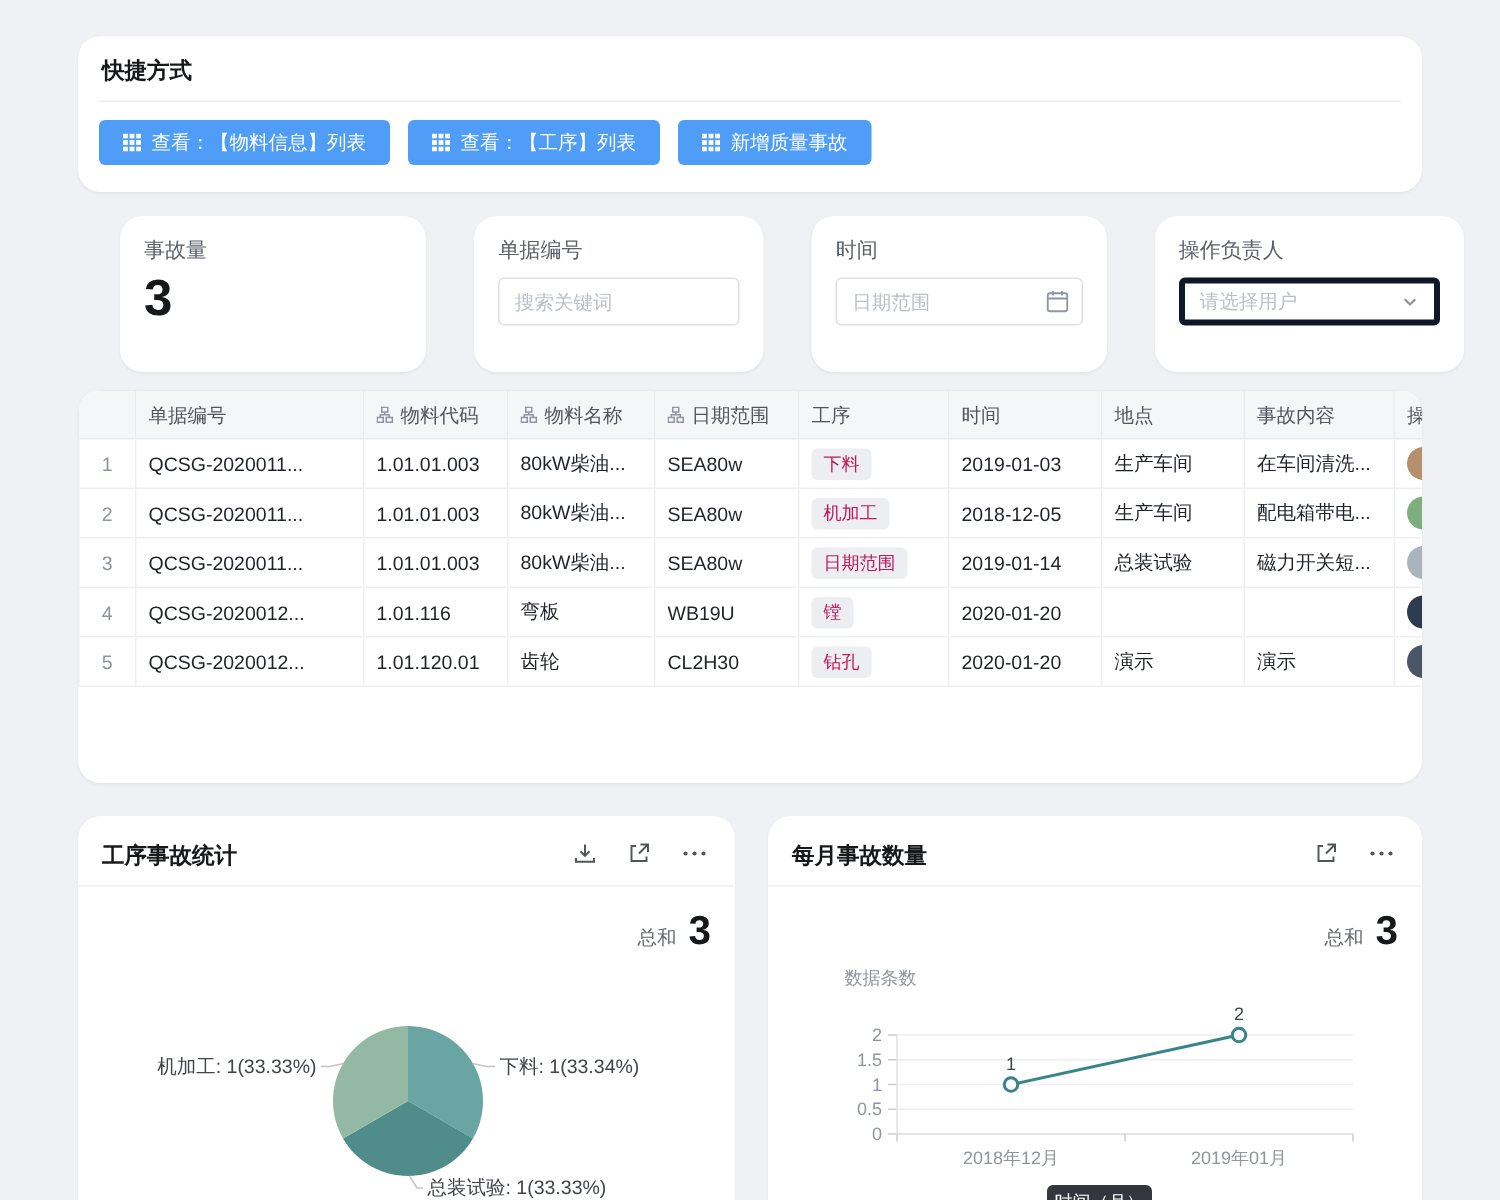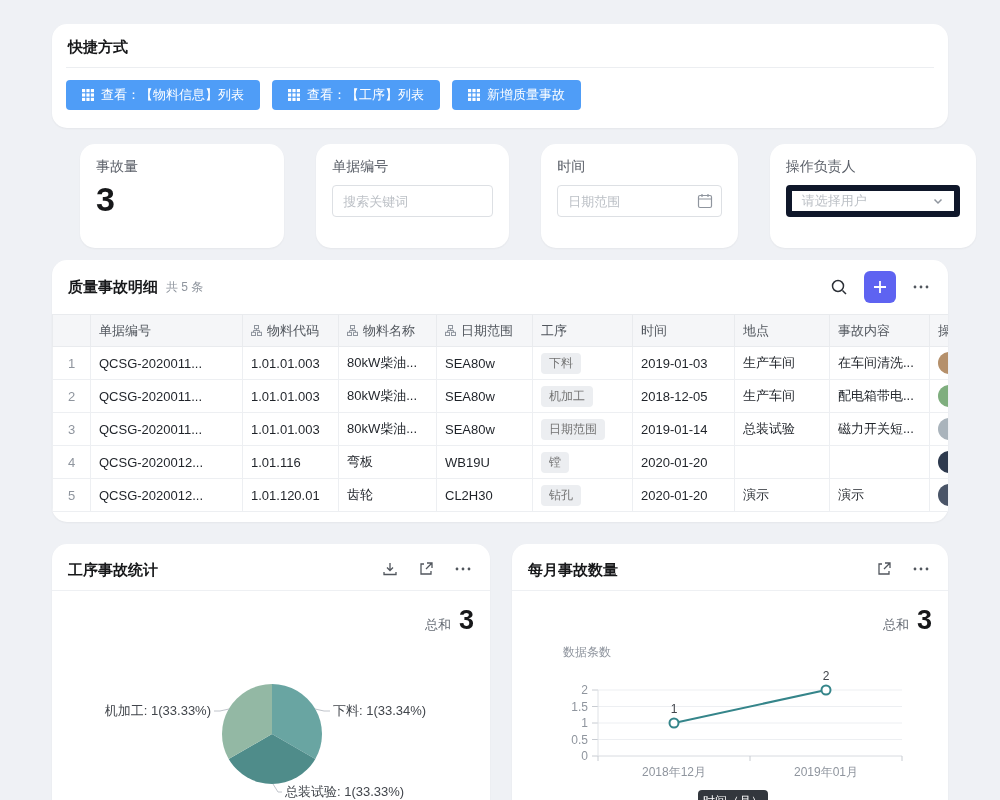--- a/index.html
+++ b/index.html
@@ -20,35 +20,35 @@
   .f-card.stat{width:212px;}
   .f-card.doc{width:200px;}
   .f-card.time{width:204px;}
   .f-card.op{width:214px;}
   .field-label{font-size:14px;color:#5b6069;}
   .stat-value{font-size:34px;font-weight:700;margin-top:4px;color:#17181a;}
   .input-wrap{position:relative;margin-top:9px;}
   .filter-input{width:100%;height:32px;border:1px solid #dde0e4;border-radius:4px;padding:0 10px;font-size:13px;font-family:inherit;color:#701a75;background:#fff;}
   .filter-input::placeholder{color:#bcc0c6;}
   .input-icon{position:absolute;right:9px;top:8px;line-height:0;pointer-events:none;}
-  .select-box{margin-top:9px;height:32px;border:6px solid #0f172a;border-radius:4px;padding:0 10px;display:flex;align-items:center;justify-content:space-between;cursor:pointer;background:#fff;}
+  .select-box{margin-top:9px;height:32px;border:4px solid #0f172a;border-radius:4px;padding:0 10px;display:flex;align-items:center;justify-content:space-between;cursor:pointer;background:#fff;}
   .select-text{font-size:13px;color:#bcc0c6;}
   
   .table-card{position:absolute;left:52px;top:260px;width:896px;height:262px;overflow:hidden;}
   .table-head{display:flex;align-items:center;padding:11px 16px;}
   .table-title{font-size:15px;font-weight:700;color:#17181a;}
   .table-count{font-size:12px;color:#8f959e;margin-left:8px;}
   .table-actions{margin-left:auto;display:flex;align-items:center;gap:14px;}
   .icon-btn{background:none;border:none;cursor:pointer;line-height:0;padding:2px;}
   .plus-btn{width:32px;height:32px;border:none;border-radius:6px;background:var(--plus,#5e63f1);cursor:pointer;display:flex;align-items:center;justify-content:center;}
   table{border-collapse:collapse;table-layout:fixed;width:896px;font-size:13px;}
   th{height:32px;background:#f5f6f8;font-weight:400;color:#51565d;text-align:left;padding:0 8px;border:1px solid #e9ebee;white-space:nowrap;overflow:hidden;}
   td{height:33px;padding:0 8px;border:1px solid #edeff2;color:#1f2329;white-space:nowrap;overflow:hidden;background:#fff;}
   td.idx{color:#8f959e;text-align:center;padding:0 2px;}
-  .tag{display:inline-block;background:#eceef1;border-radius:4px;padding:2px 8px;font-size:12px;color:#737373;}
+  .tag{display:inline-block;background:#eceef1;border-radius:4px;padding:2px 8px;font-size:12px;color:#be185d;}
   .avatar{width:22px;height:22px;border-radius:50%;}
   .rel-icon{display:inline-block;margin-right:5px;vertical-align:-1px;line-height:0;}
   
   .charts-row{position:absolute;left:52px;top:544px;display:flex;gap:22px;}
   .chart-card{position:relative;height:300px;overflow:hidden;}
   .chart-card.left{width:438px;}
   .chart-card.right{width:436px;}
   .chart-head{display:flex;align-items:flex-end;padding:14px 16px 10px;border-bottom:1px solid #eef0f3;}
   .chart-title{font-size:15px;font-weight:700;color:#17181a;}
   .chart-actions{margin-left:auto;display:flex;align-items:center;gap:16px;}
@@ -142,44 +142,20 @@
         <span style="line-height:0;">
           <svg width="12" height="12" viewBox="0 0 12 12" fill="none" stroke="#8f959e" stroke-width="1.5">
               <path d="M2.5 4.5L6 8l3.5-3.5"></path>
             </svg>
         </span>
       </div>
     </section>
   </div>
 
   <section class="card table-card">
-    <div class="table-head">
-      <h2 class="table-title">质量事故明细</h2>
-      <span class="table-count">共 5 条</span>
-      <div class="table-actions">
-        <button class="icon-btn">
-          <svg width="18" height="18" viewBox="0 0 18 18" fill="none" stroke="#2b2f36" stroke-width="1.5">
-              <circle cx="8" cy="8" r="5.5"></circle>
-              <path d="M12.5 12.5L16 16"></path>
-            </svg>
-        </button>
-        <button class="plus-btn">
-          <svg width="16" height="16" viewBox="0 0 16 16" fill="none" stroke="#fff" stroke-width="1.8">
-              <path d="M8 2v12M2 8h12"></path>
-            </svg>
-        </button>
-        <button class="icon-btn">
-          <svg width="18" height="18" viewBox="0 0 18 18" fill="#51565d">
-              <circle cx="3" cy="9" r="1.4"></circle>
-              <circle cx="9" cy="9" r="1.4"></circle>
-              <circle cx="15" cy="9" r="1.4"></circle>
-            </svg>
-        </button>
-      </div>
-    </div>
     <table id="detail-table">
         <colgroup>
           <col style="width: 38px;">
           <col style="width: 152px;">
           <col style="width: 96px;">
           <col style="width: 98px;">
           <col style="width: 96px;">
           <col style="width: 100px;">
           <col style="width: 102px;">
           <col style="width: 95px;">

